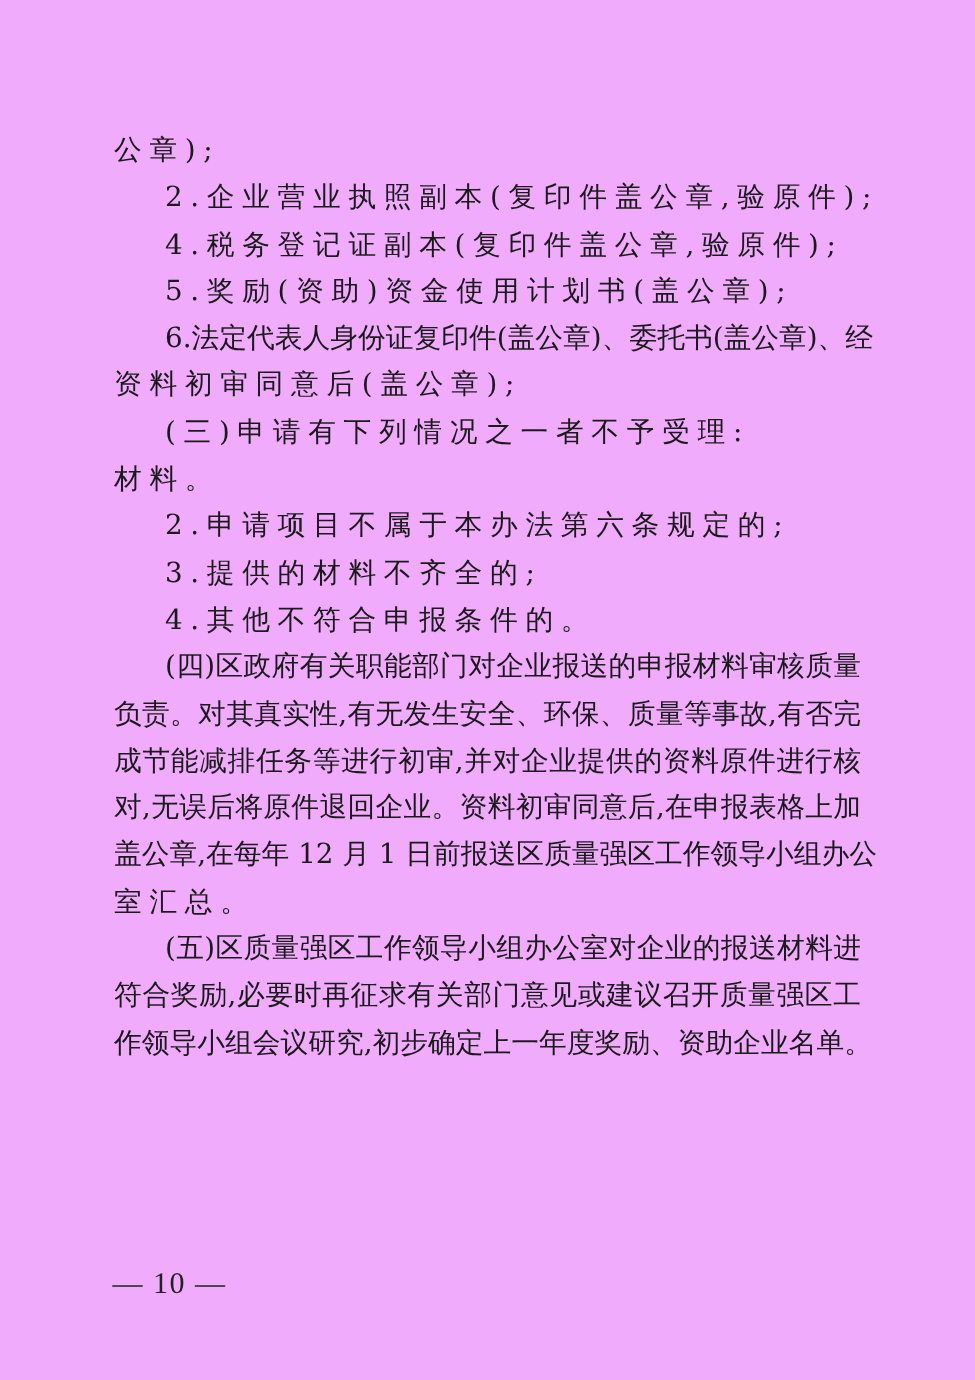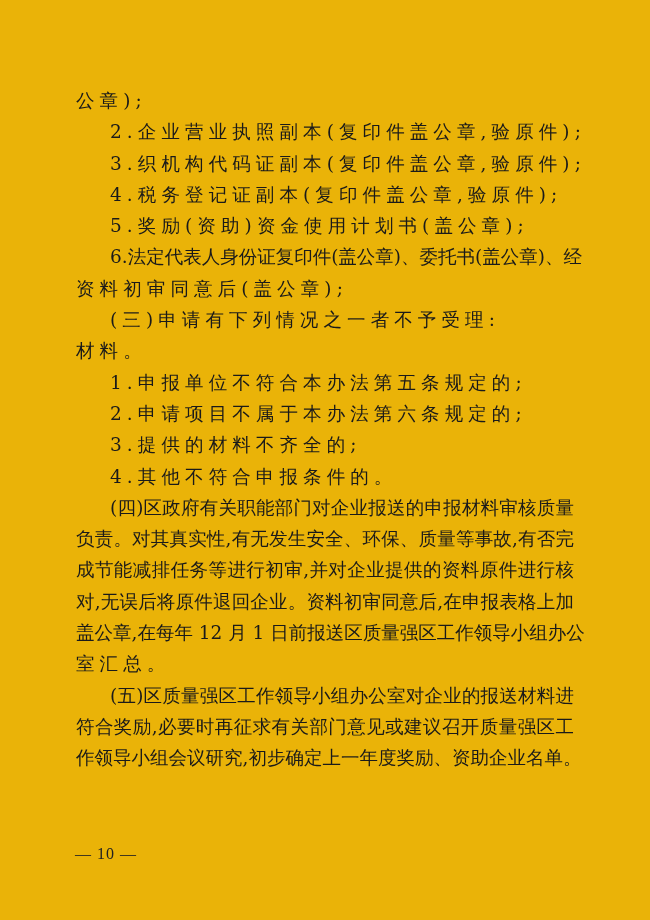--- a/index.html
+++ b/index.html
@@ -14,21 +14,21 @@
       overflow: hidden;
       font-family: "DejaVu Serif", "Liberation Serif", serif;
       color: #1a1a1a;
     }
     .page {
       position: absolute;
       left: 0;
       top: 0;
       width: 650px;
       height: 920px;
-      background: #eab308;
+      background: #f0abfc;
     }
     .body-text {
       position: absolute;
       left: 76px;
       top: 85px;
       width: 500px;
     }
     .line {
       height: 31.3px;
       line-height: 31.3px;
@@ -45,41 +45,39 @@
       letter-spacing: 0;
       width: 498px;
     }
     .line.justify.indent {
       width: 464px;
     }
     .page-number {
       position: absolute;
       left: 75px;
       top: 845px;
-      font-size: 16px;
+      font-size: 20px;
       font-family: "Liberation Serif", "DejaVu Serif", serif;
       color: #222;
       letter-spacing: 1px;
     }
   </style>
 </head>
 <body>
 
 <div class="page">
   <div class="body-text">
     <div class="line">公章);</div>
     <div class="line indent">2.企业营业执照副本(复印件盖公章,验原件);</div>
-    <div class="line indent">3.织机构代码证副本(复印件盖公章,验原件);</div>
     <div class="line indent">4.税务登记证副本(复印件盖公章,验原件);</div>
     <div class="line indent">5.奖励(资助)资金使用计划书(盖公章);</div>
     <div class="line indent justify">6.法定代表人身份证复印件(盖公章)、委托书(盖公章)、经</div>
     <div class="line">资料初审同意后(盖公章);</div>
     <div class="line indent">(三)申请有下列情况之一者不予受理:</div>
     <div class="line">材料。</div>
-    <div class="line indent">1.申报单位不符合本办法第五条规定的;</div>
     <div class="line indent">2.申请项目不属于本办法第六条规定的;</div>
     <div class="line indent">3.提供的材料不齐全的;</div>
     <div class="line indent">4.其他不符合申报条件的。</div>
     <div class="line indent justify">(四)区政府有关职能部门对企业报送的申报材料审核质量</div>
     <div class="line justify">负责。对其真实性,有无发生安全、环保、质量等事故,有否完</div>
     <div class="line justify">成节能减排任务等进行初审,并对企业提供的资料原件进行核</div>
     <div class="line justify">对,无误后将原件退回企业。资料初审同意后,在申报表格上加</div>
     <div class="line justify">盖公章,在每年 12 月 1 日前报送区质量强区工作领导小组办公</div>
     <div class="line">室汇总。</div>
     <div class="line indent justify">(五)区质量强区工作领导小组办公室对企业的报送材料进</div>

